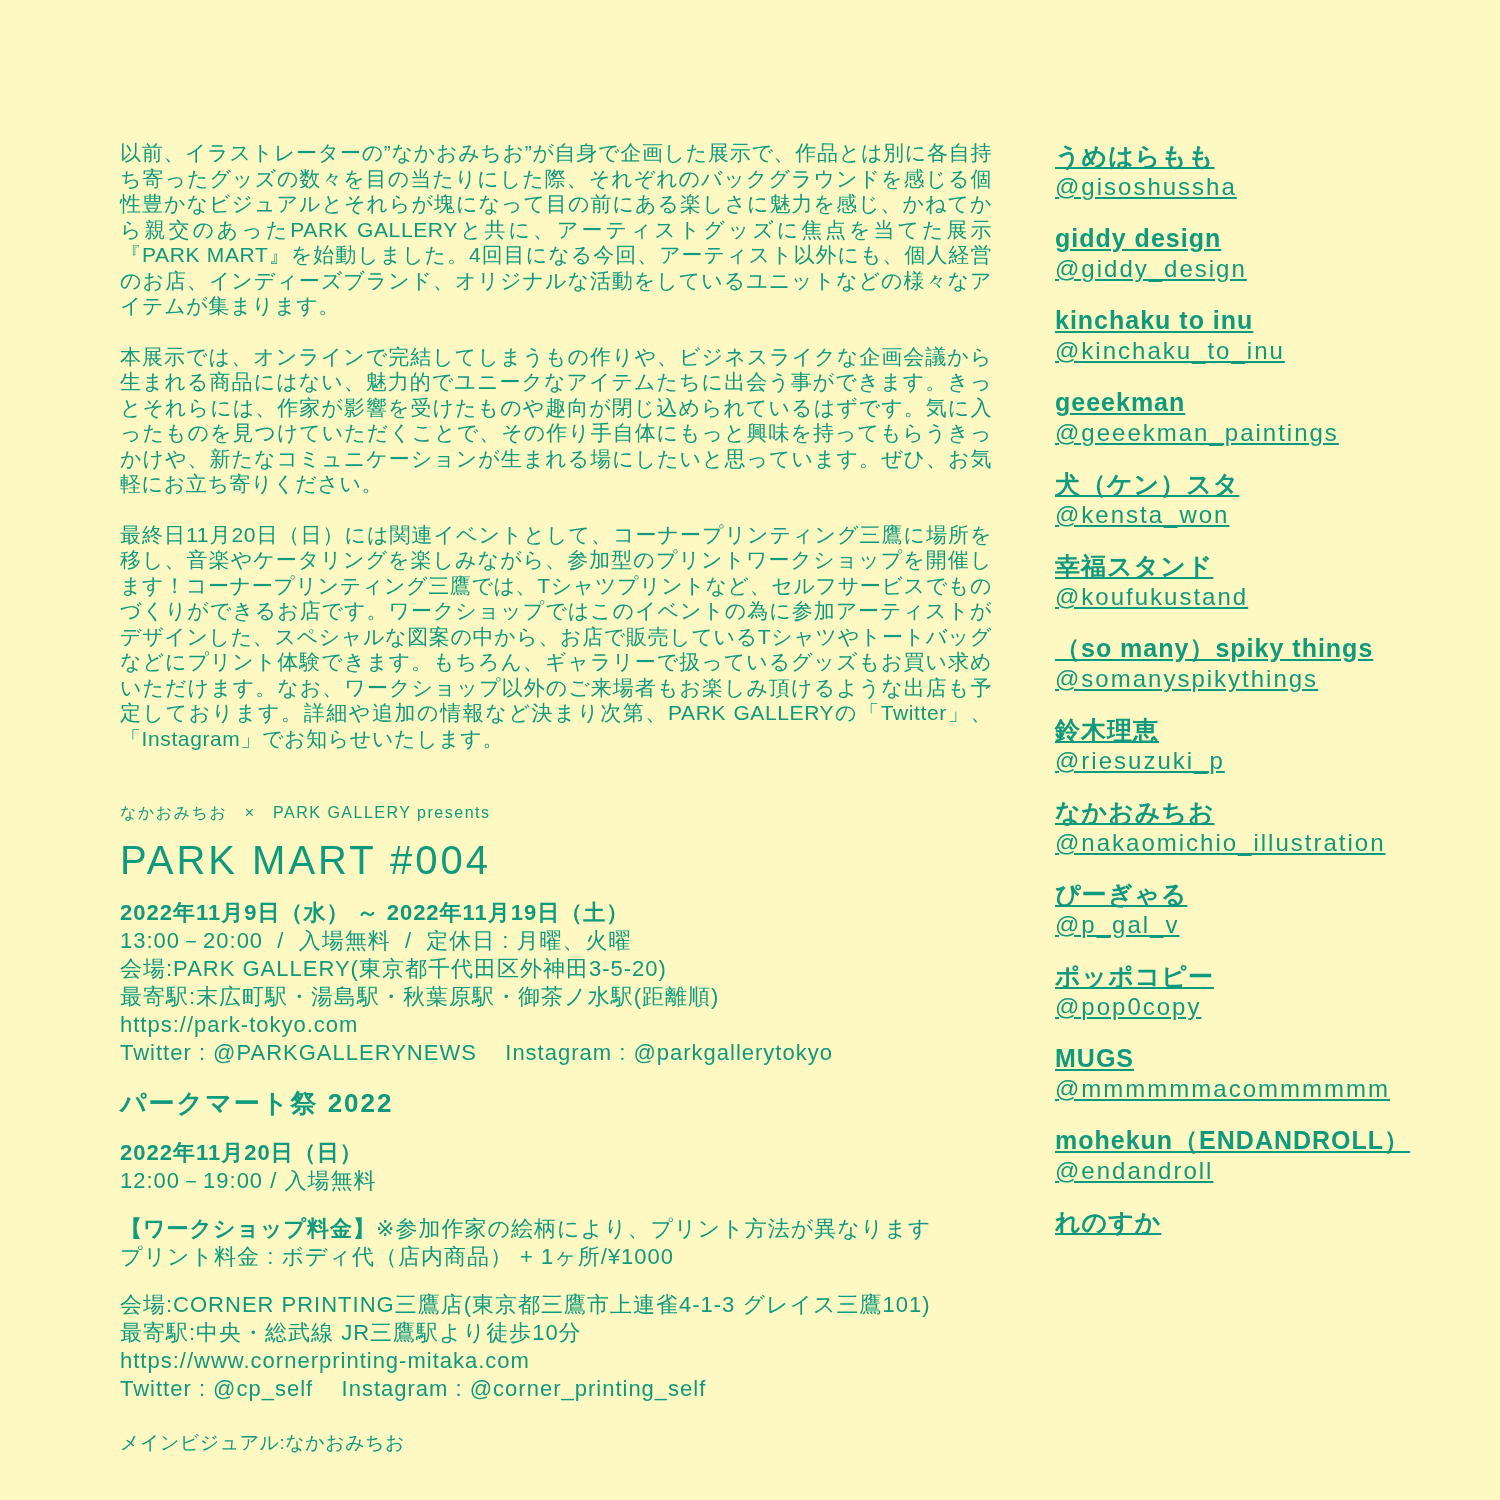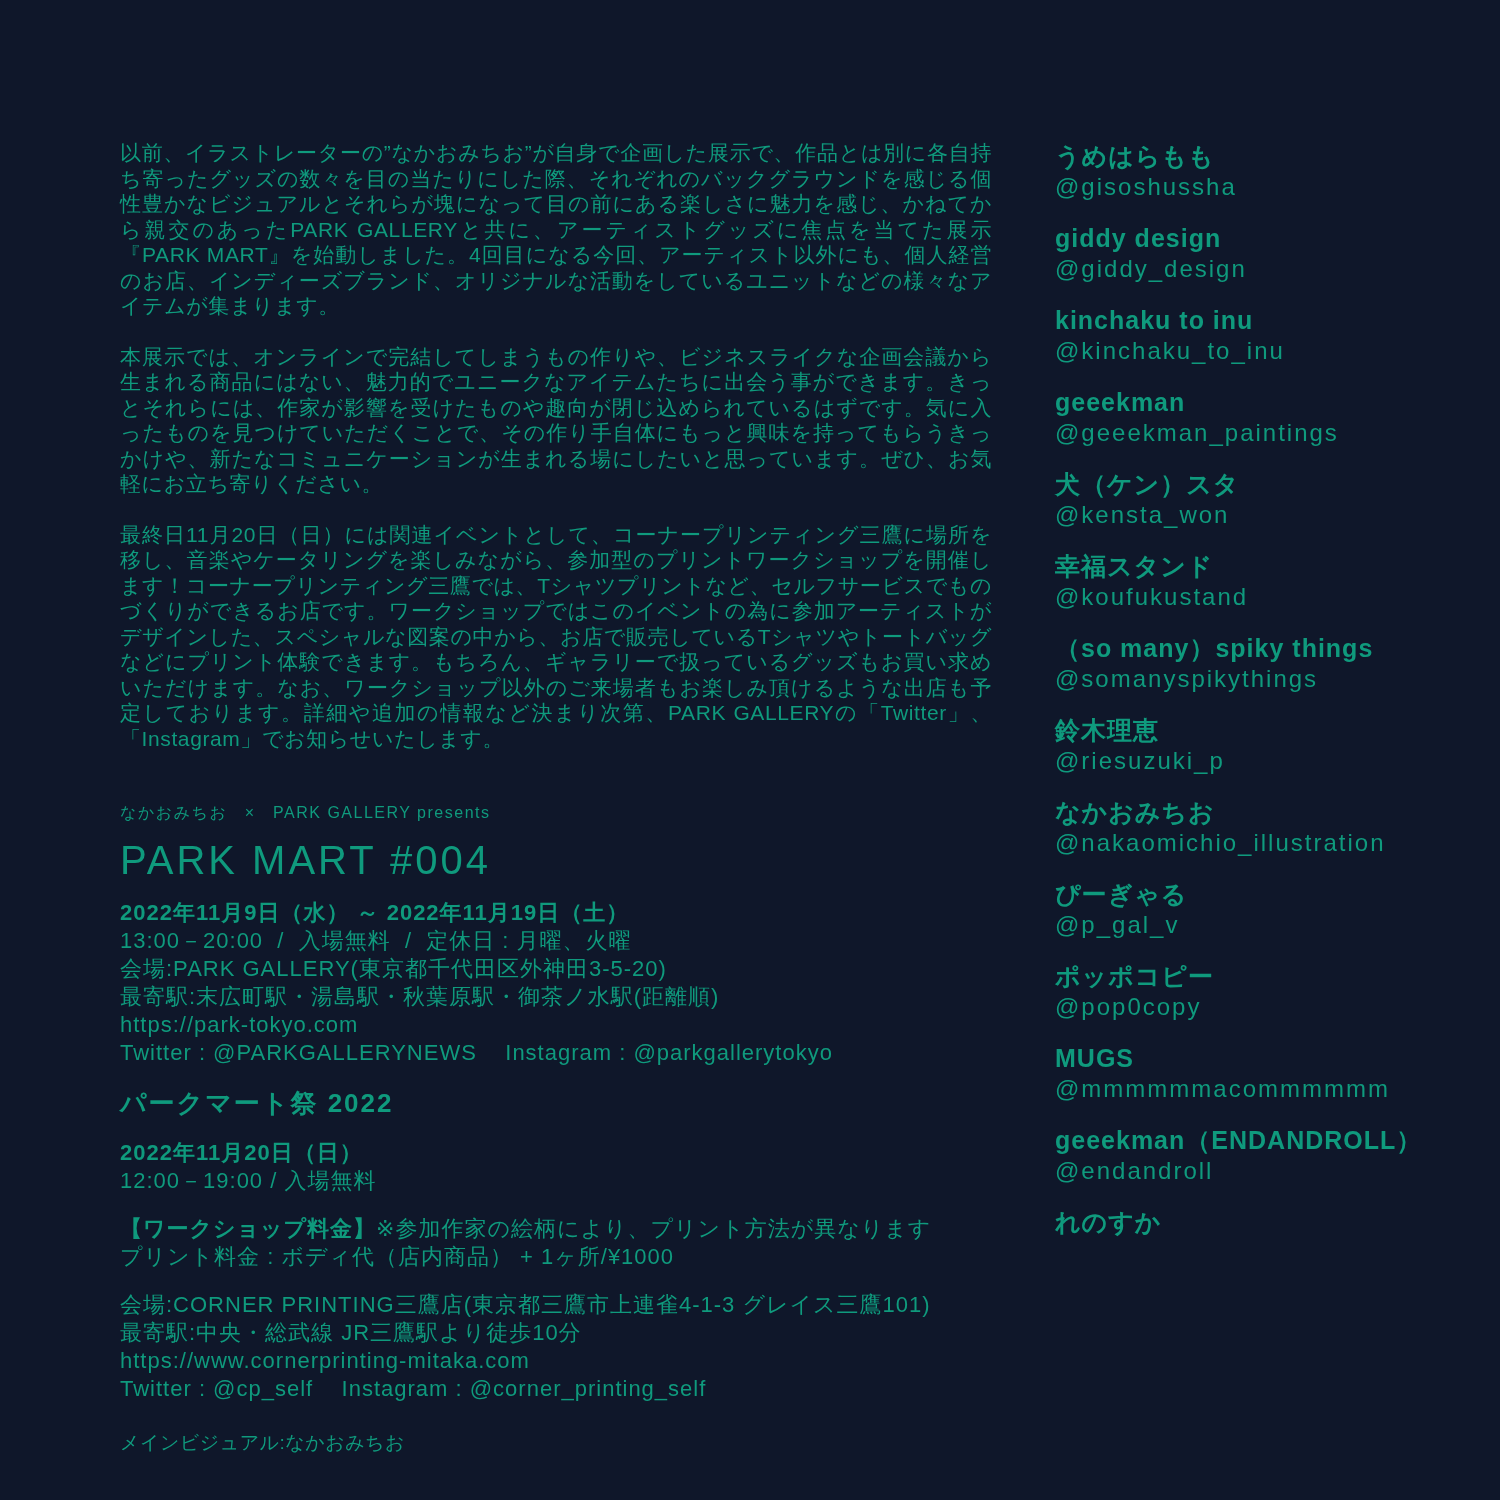--- a/index.html
+++ b/index.html
@@ -1,19 +1,19 @@
 <!DOCTYPE html>
 <html lang="ja"><head>
 <meta charset="utf-8">
 <style>
   html,body{margin:0;padding:0;background:#ffffff;}
   .page{
     position:relative;
     width:1500px;height:1500px;
-    background:#0f172a;
+    background:#fef9c3;
     overflow:hidden;
     font-family:"Liberation Sans","DejaVu Sans",sans-serif;
     color:#0f9a7d;
   }
   .left-col{
     position:absolute;
     left:120px;top:140px;
     width:872px;
   }
   .right-col{
@@ -78,20 +78,21 @@
   @supports (-webkit-background-clip: text){
     .artists-header{
       color:transparent;
       background:repeating-linear-gradient(90deg,#0f9a7d 0 3px,#49b89f 3px 5px);
       -webkit-background-clip:text;
       background-clip:text;
     }
   }
   .artist{
     margin-bottom:20px;
+    text-decoration:underline;
   }
   .artist-name{
     font-size:25px;
     line-height:32px;
     font-weight:700;
     letter-spacing:1px;
     white-space:nowrap;
   }
   .artist-handle{
     font-size:24px;
@@ -203,21 +204,21 @@
     <div class="artist-name">ポッポコピー</div>
     <div class="artist-handle">@pop0copy</div>
   </div>
 
   <div class="artist">
     <div class="artist-name">MUGS</div>
     <div class="artist-handle">@mmmmmmacommmmmm</div>
   </div>
 
   <div class="artist">
-    <div class="artist-name">geeekman（ENDANDROLL）</div>
+    <div class="artist-name">mohekun（ENDANDROLL）</div>
     <div class="artist-handle">@endandroll</div>
   </div>
 
   <div class="artist">
     <div class="artist-name">れのすか</div>
   </div>
 </div>
   </div>
 
 </div>

